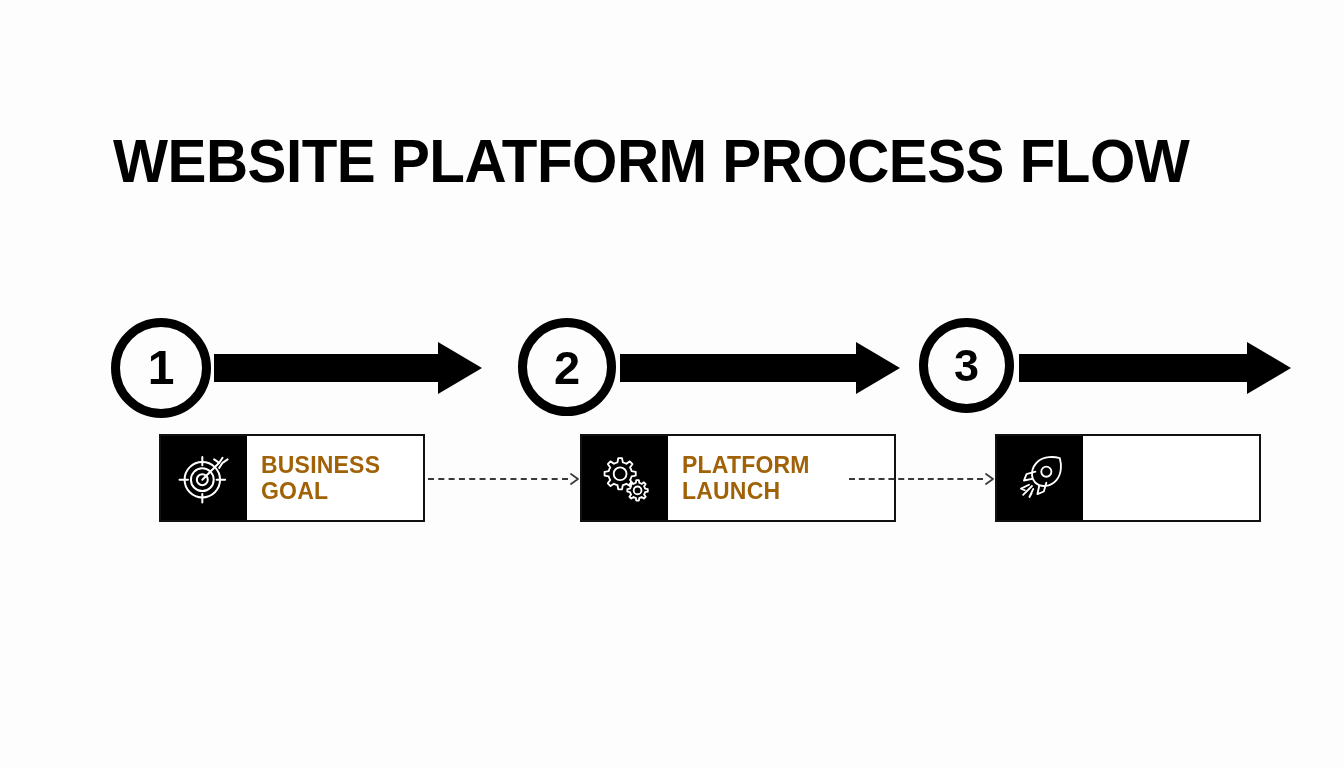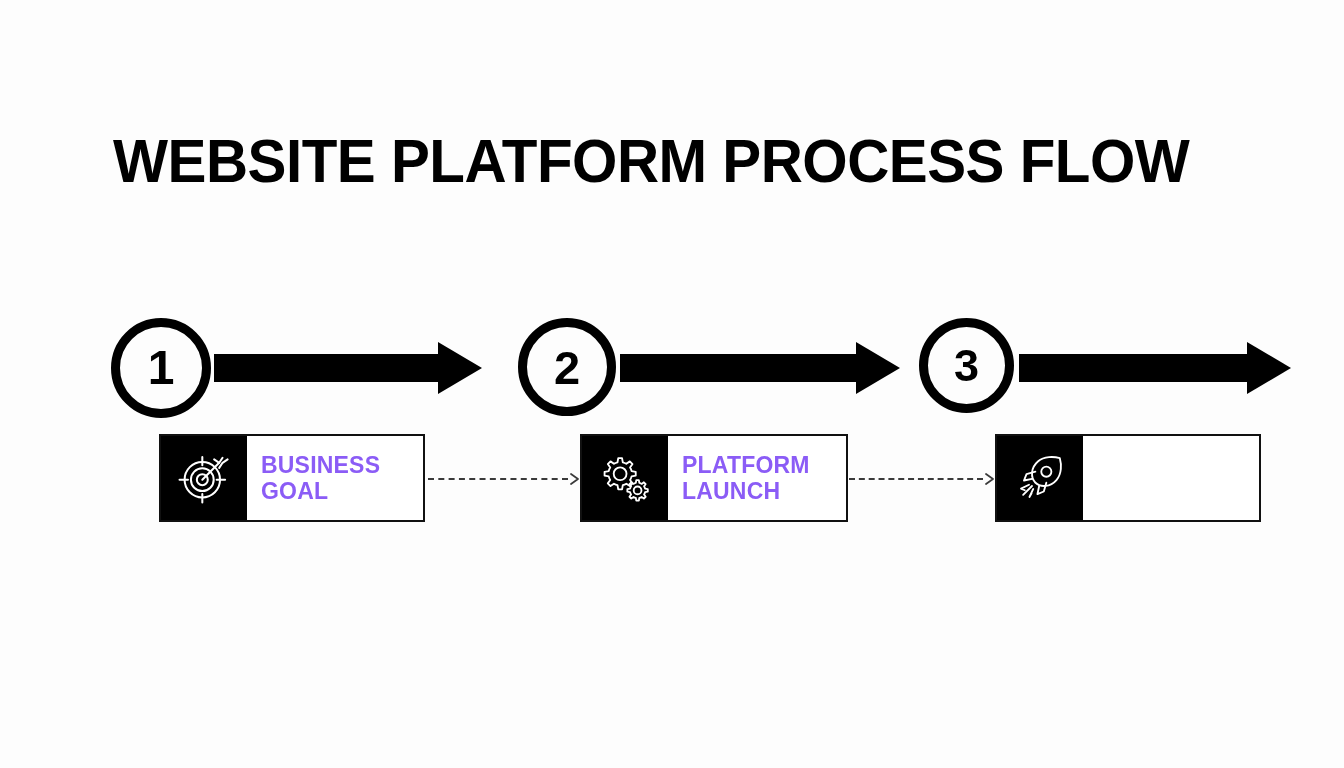--- a/index.html
+++ b/index.html
@@ -109,21 +109,21 @@
     flex-direction: column;
     justify-content: center;
     padding-left: 14px;
     padding-right: 8px;
     background: #ffffff;
   }
   .card-label span {
     display: block;
     font-size: 23px;
     font-weight: 700;
-    color: #8b5cf6;
+    color: #a16207;
     line-height: 1.14;
     letter-spacing: 0.2px;
     white-space: nowrap;
   }
 
   
   .dash-connector {
     position: absolute;
     top: 470px;
     height: 18px;
@@ -201,21 +201,21 @@
     </div>
   </div>
 
   <div class="dash-connector" style="left:428px; width:152px;">
     <div class="dash-line" style="width:140px;"></div>
     <svg class="dash-head" viewBox="0 0 11 14" fill="none" stroke="#3a3a3a" stroke-width="1.8" stroke-linecap="round" stroke-linejoin="round">
       <path d="M2 2 L9 7 L2 12"></path>
     </svg>
   </div>
 
-  <div class="card" style="left:580px; width:268px;">
+  <div class="card" style="left:580px; width:316px;">
     <div class="card-icon">
       <svg width="54" height="54" viewBox="0 0 64 64" fill="none" stroke="#ffffff" stroke-width="2.2" stroke-linecap="round" stroke-linejoin="round">
         <path d="M24 8.5 L28.5 8.5 L29.4 13.4 A12.8 12.8 0 0 1 33.6 15.2 L37.7 12.3 L40.9 15.5 L38 19.6
                  A12.8 12.8 0 0 1 39.8 23.8 L44.7 24.7 L44.7 29.2 L39.8 30.1 A12.8 12.8 0 0 1 38 34.3
                  L40.9 38.4 L37.7 41.6 L33.6 38.7 A12.8 12.8 0 0 1 29.4 40.5 L28.5 45.4 L24 45.4
                  L23.1 40.5 A12.8 12.8 0 0 1 18.9 38.7 L14.8 41.6 L11.6 38.4 L14.5 34.3
                  A12.8 12.8 0 0 1 12.7 30.1 L7.8 29.2 L7.8 24.7 L12.7 23.8 A12.8 12.8 0 0 1 14.5 19.6
                  L11.6 15.5 L14.8 12.3 L18.9 15.2 A12.8 12.8 0 0 1 23.1 13.4 Z"></path>
         <circle cx="26.2" cy="27" r="7.6"></circle>
         <path d="M45.4 34.6 L48.4 34.6 L49 37.8 A8.4 8.4 0 0 1 51.7 39 L54.4 37.1 L56.5 39.2 L54.6 41.9

